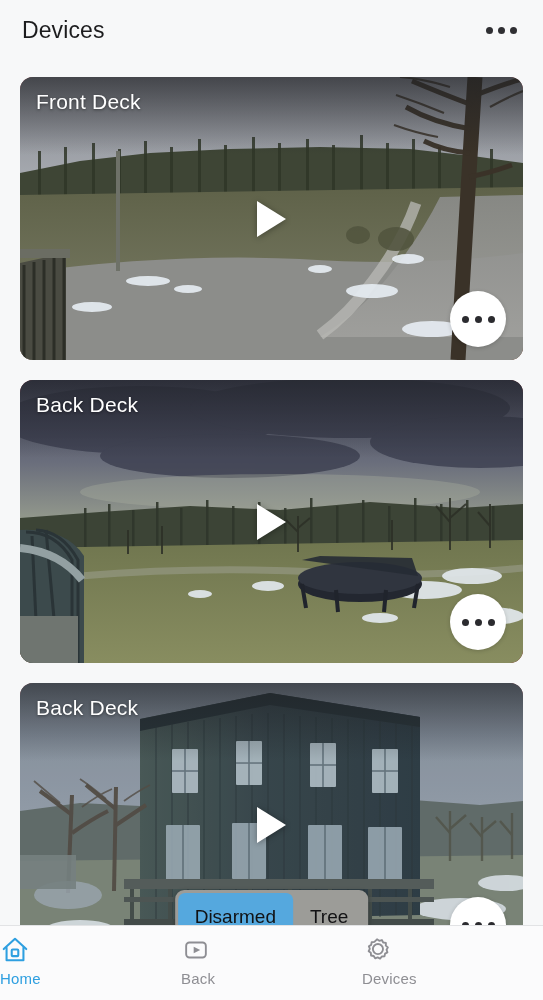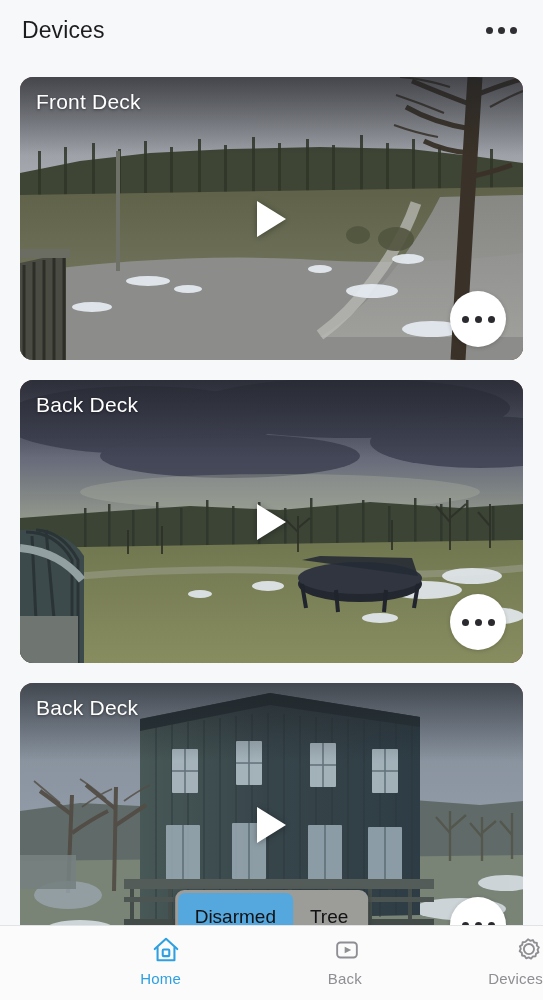--- a/index.html
+++ b/index.html
@@ -180,21 +180,21 @@
     border-top: 1px solid #e2e3e5;
     display: flex;
     align-items: flex-start;
     z-index: 10;
   }
   .tab {
     flex: 1;
     padding-top: 9px;
     display: flex;
     flex-direction: column;
-    align-items: flex-end;
+    align-items: flex-start;
     gap: 5px;
     cursor: pointer;
   }
   .tab .ico { width: 30px; height: 30px; display: block; }
   .tab .lbl {
     font-size: 15px;
     color: #8e8e93;
     letter-spacing: .2px;
   }
   .tab.active .lbl { color: #2e9fe0; }

